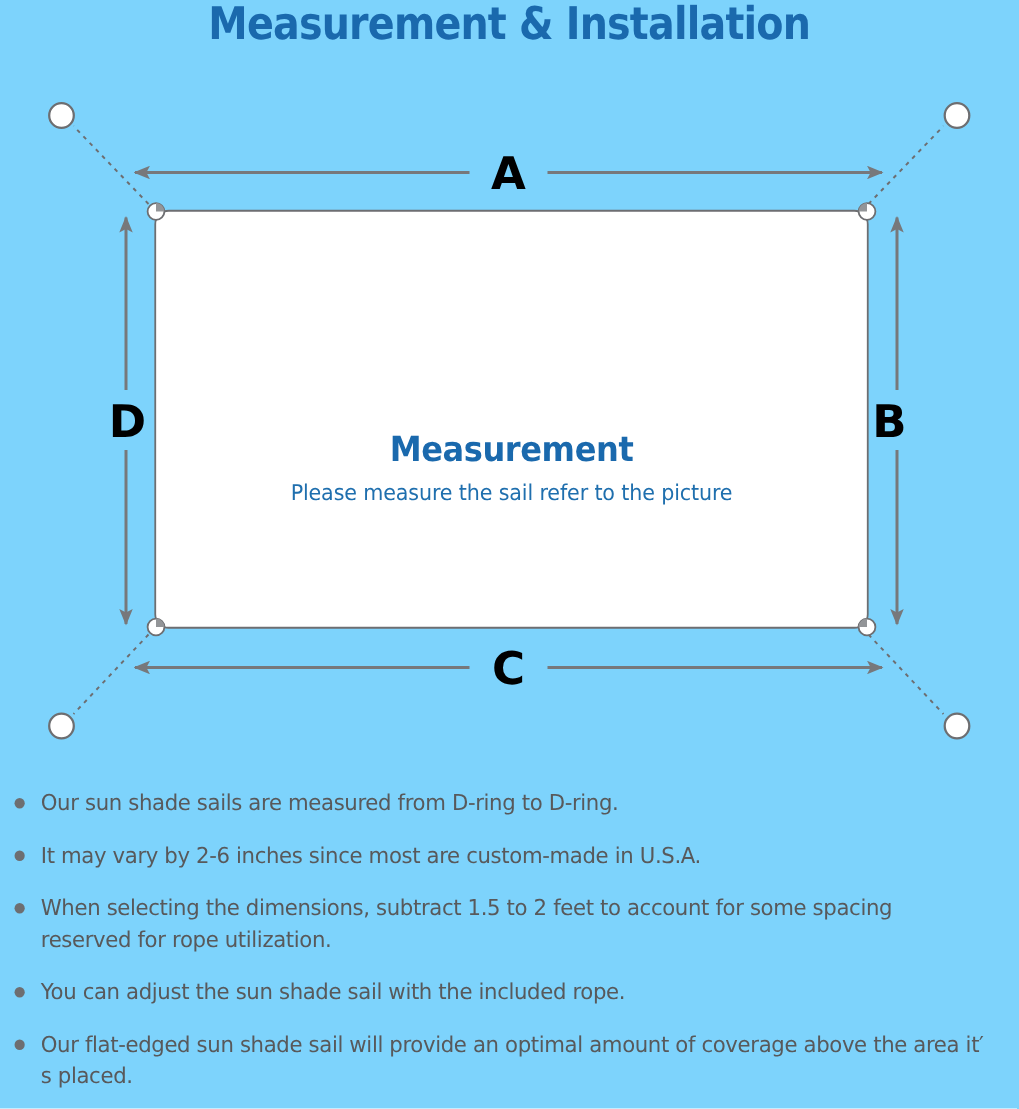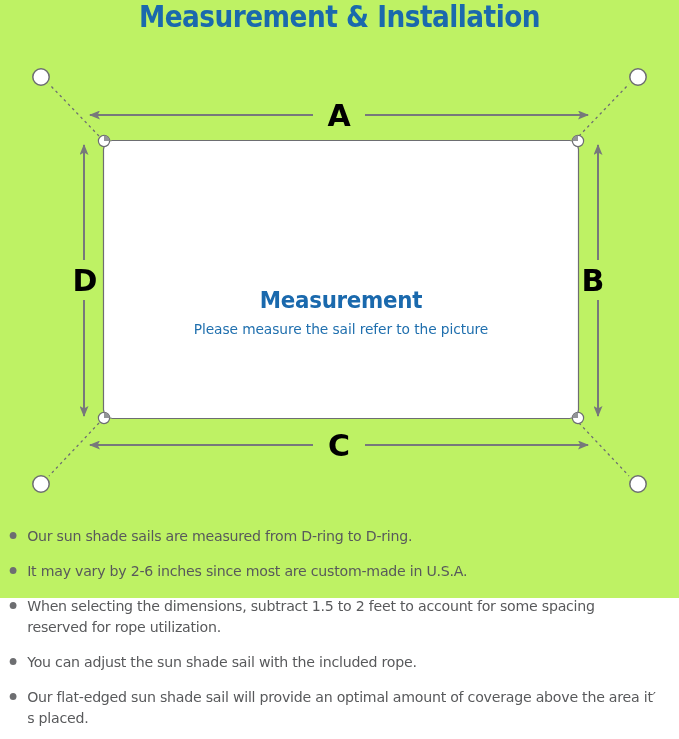--- a/index.html
+++ b/index.html
@@ -11,22 +11,22 @@
     width: 679px;
     height: 739px;
     font-family: "Liberation Sans", sans-serif;
     position: relative;
     overflow: hidden;
   }
 
   #page {
     position: relative;
     width: 679px;
-    height: 598px;
-    background: #bef264;
+    height: 739px;
+    background: #7dd3fc;
   }
 
   
   .title {
     position: absolute;
     left: 0;
     top: -2px;
     width: 679px;
     text-align: center;
     font-family: "DejaVu Sans", sans-serif;

